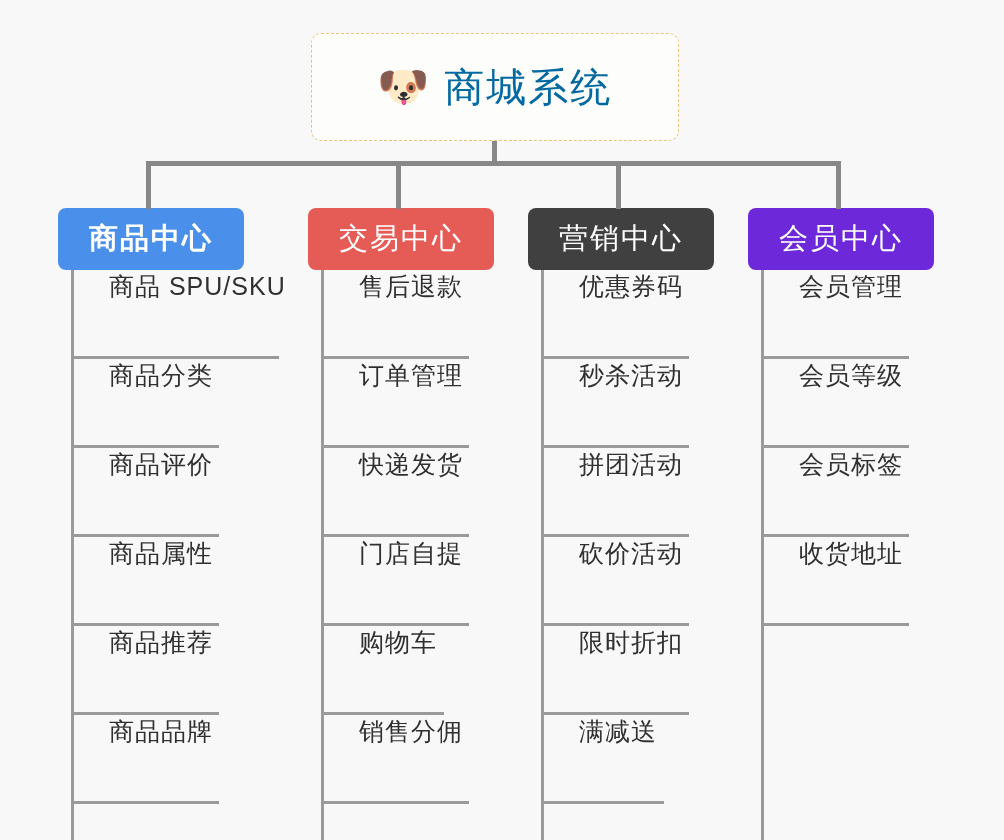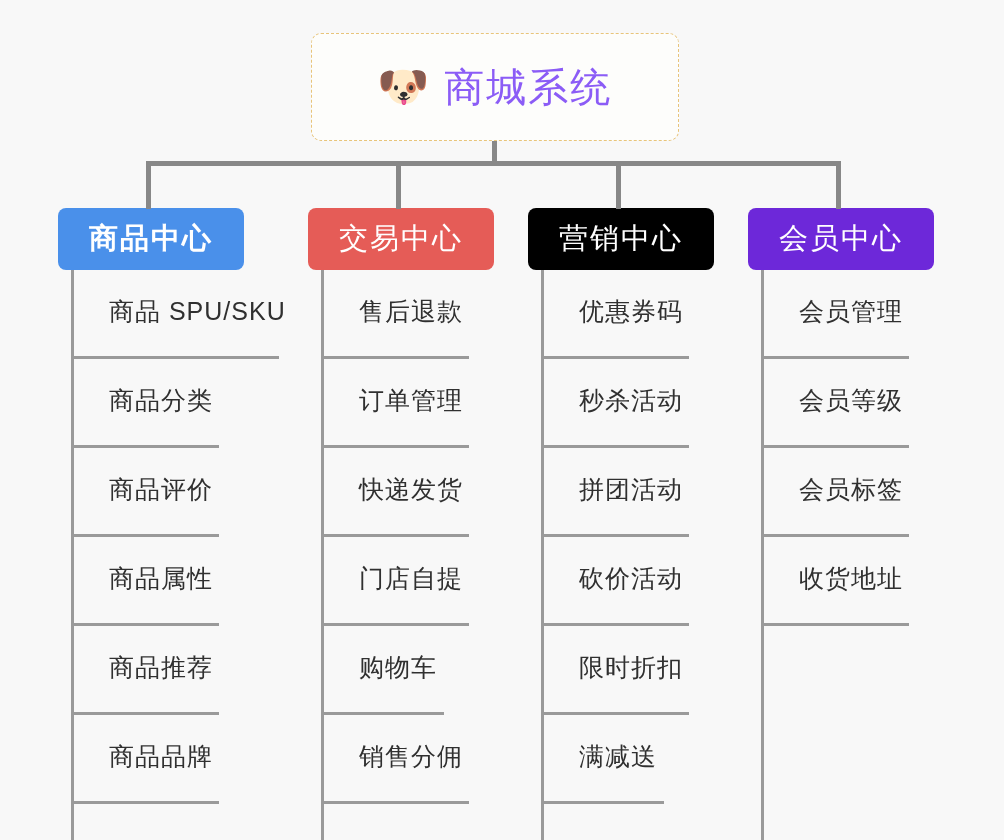--- a/index.html
+++ b/index.html
@@ -37,21 +37,21 @@
     justify-content: center;
     gap: 14px;
   }
   .root-emoji {
     font-size: 42px;
     line-height: 1;
     display: block;
   }
   .root-title {
     font-size: 40px;
-    color: #8b5cf6;
+    color: #0369a1;
     letter-spacing: 2px;
     white-space: nowrap;
   }
 
   
   .conn {
     position: absolute;
     background: #888888;
   }
   .conn-stem-root {
@@ -106,21 +106,21 @@
     top: 0;
     width: 3px;
     background: #9a9a9a;
     height: 592px;
   }
   .leaf-item {
     position: relative;
     height: 89px;
     box-sizing: border-box;
     display: flex;
-    align-items: center;
+    align-items: flex-start;
   }
   .leaf-underline {
     position: absolute;
     left: 0;
     bottom: 0;
     height: 3px;
     background: #9a9a9a;
   }
   .leaf-label {
     position: relative;
@@ -204,21 +204,21 @@
             <div class="leaf-underline" style="width: 123px;"></div>
             <span class="leaf-label">购物车</span>
           </div>
           <div class="leaf-item">
             <div class="leaf-underline" style="width: 148px;"></div>
             <span class="leaf-label">销售分佣</span>
           </div>
         </div>
       </div>
       <div class="column cat-marketing" style="left: 528px;">
-        <div class="cat-box" style="background: #000000;">
+        <div class="cat-box" style="background: #404040;">
           <span>营销中心</span>
         </div>
         <div class="leaf-list">
           <div class="leaf-spine"></div>
           <div class="leaf-item">
             <div class="leaf-underline" style="width: 148px;"></div>
             <span class="leaf-label">优惠券码</span>
           </div>
           <div class="leaf-item">
             <div class="leaf-underline" style="width: 148px;"></div>

